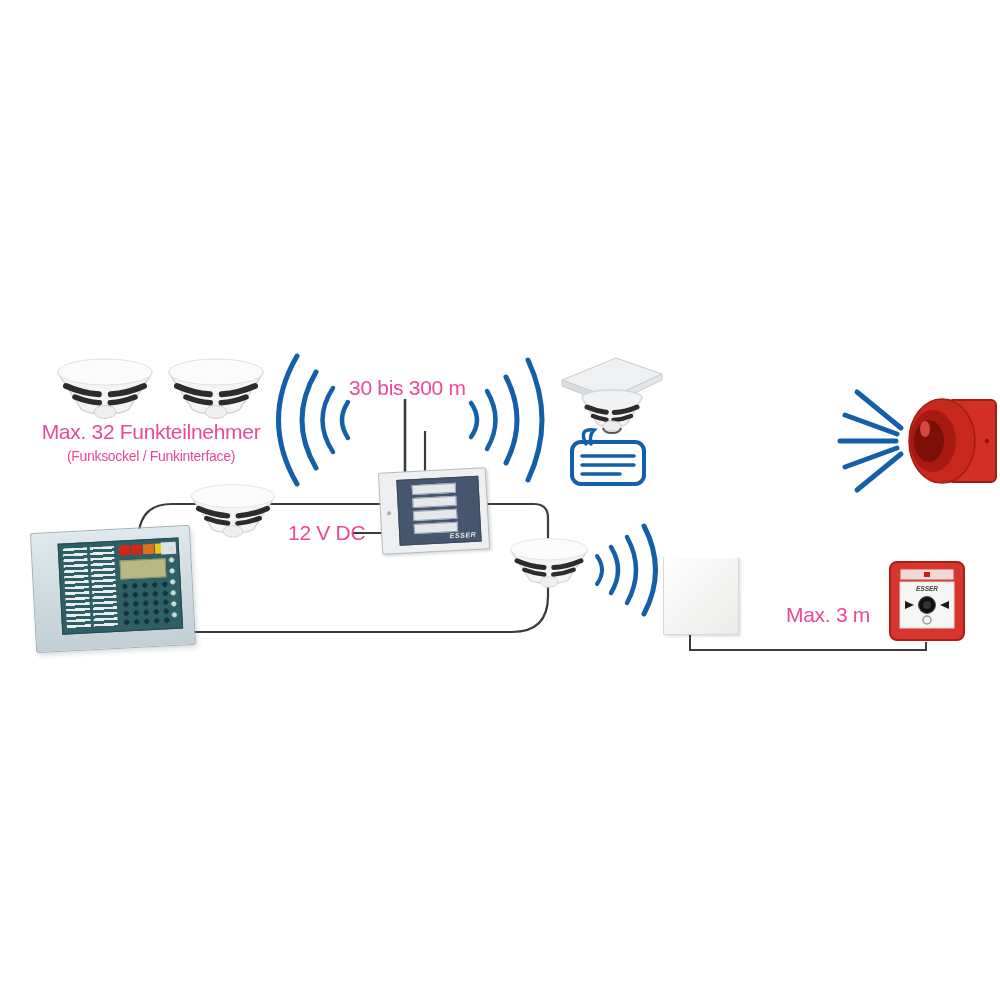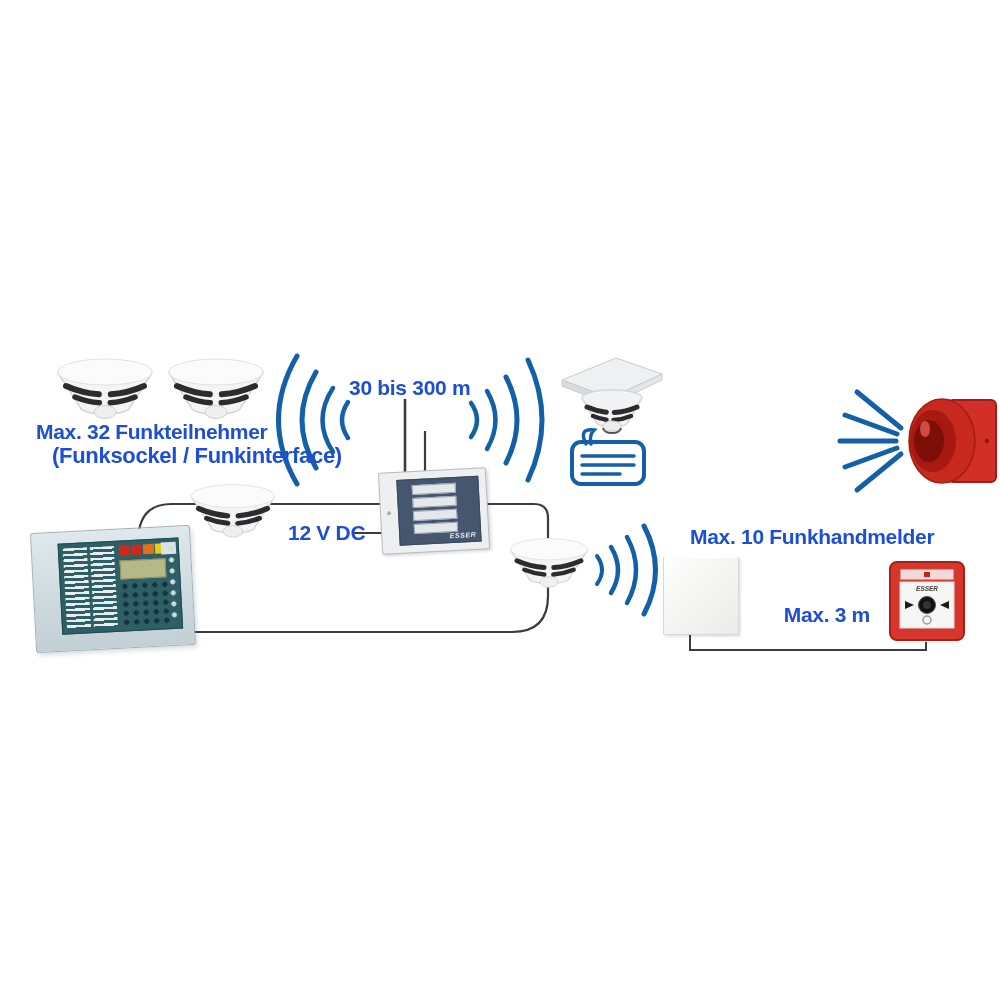--- a/index.html
+++ b/index.html
@@ -2,23 +2,23 @@
 <html style="--wave-blue: #1360a8; --alarm-red: #d23027; --panel-teal: #2e5f66; --wire-dark: #3c3c3c;"><head>
 <meta charset="utf-8">
 <style>
   html,body{margin:0;padding:0;background:#fff;}
   .stage{position:relative;width:1000px;height:1000px;background:#ffffff;overflow:hidden;
          font-family:"Liberation Sans", sans-serif;color:#1a1a1a;}
   .abs{position:absolute;}
   svg{display:block;overflow:visible;}
   .wave{stroke:var(--wave-blue,#1360a8);fill:none;stroke-linecap:round;}
   .wire{stroke:var(--wire-dark,#3c3c3c);fill:none;}
-  .lbl{position:absolute;font-weight:700;color:#1d4ed8;letter-spacing:-0.3px;white-space:nowrap;}
+  .lbl{position:absolute;font-weight:400;color:#ec4899;letter-spacing:-0.3px;white-space:nowrap;}
   .lbl-main{font-size:21px;line-height:26px;}
-  .lbl-sub{font-size:22px;line-height:22px;margin-left:16px;}
+  .lbl-sub{font-size:14px;line-height:22px;}
   sup.reg{font-size:12px;vertical-align:8px;}
 
   
   .fpanel{left:33px;top:529px;width:158px;height:118px;transform:rotate(-3deg);
           background:linear-gradient(180deg,#dfe8ec,#c2cfd5);border:1px solid #9fb0b8;border-radius:3px;
           box-shadow:2px 3px 4px rgba(60,80,90,.18);}
   .fpanel .door{position:absolute;left:26px;top:11px;right:11px;bottom:16px;
           background:var(--panel-teal,#2e5f66);border:1px solid #1f4a52;}
   .fpanel .strip{position:absolute;top:4px;bottom:5px;width:24px;
           background:repeating-linear-gradient(180deg,#e6eeee 0 2.5px,rgba(0,0,0,0) 2.5px 5.5px);}
@@ -201,17 +201,16 @@
 
   <div class="lbl lbl-main" style="left:36px;top:419px;width:230px;text-align:center;">Max. 32 Funkteilnehmer</div>
   <div class="lbl lbl-sub" style="left:36px;top:445px;width:230px;text-align:center;">(Funksockel / Funkinterface)</div>
 
   <div class="lbl lbl-main" style="left:349px;top:375px;">30 bis 300 m</div>
 
   <div class="lbl lbl-main" style="left:288px;top:520px;">12 V DC</div>
 
 
 
-  <div class="lbl lbl-main" style="left:690px;top:524px;">Max. 10 Funkhandmelder</div>
 
   <div class="lbl lbl-main" style="left:770px;top:602px;width:100px;text-align:right;">Max. 3 m</div>
 
 </div>
 
 </body></html>

